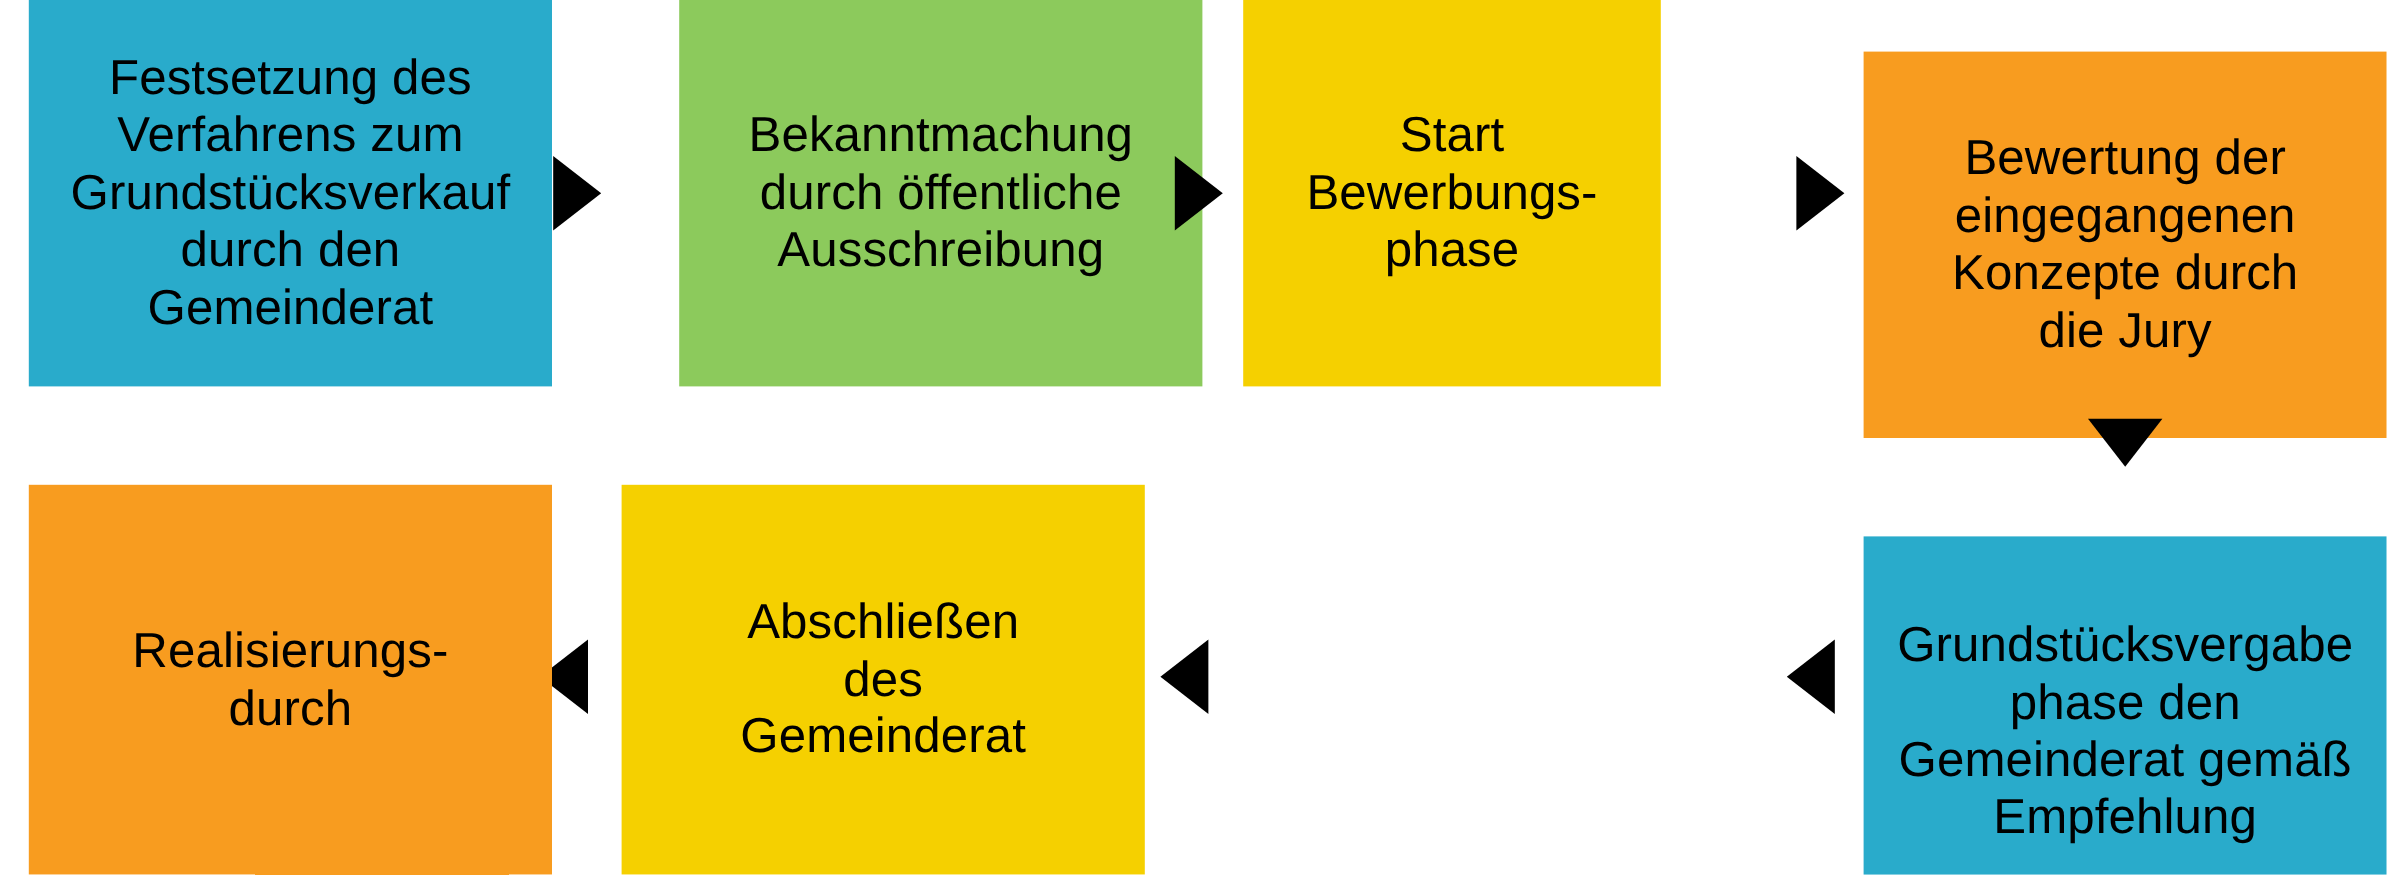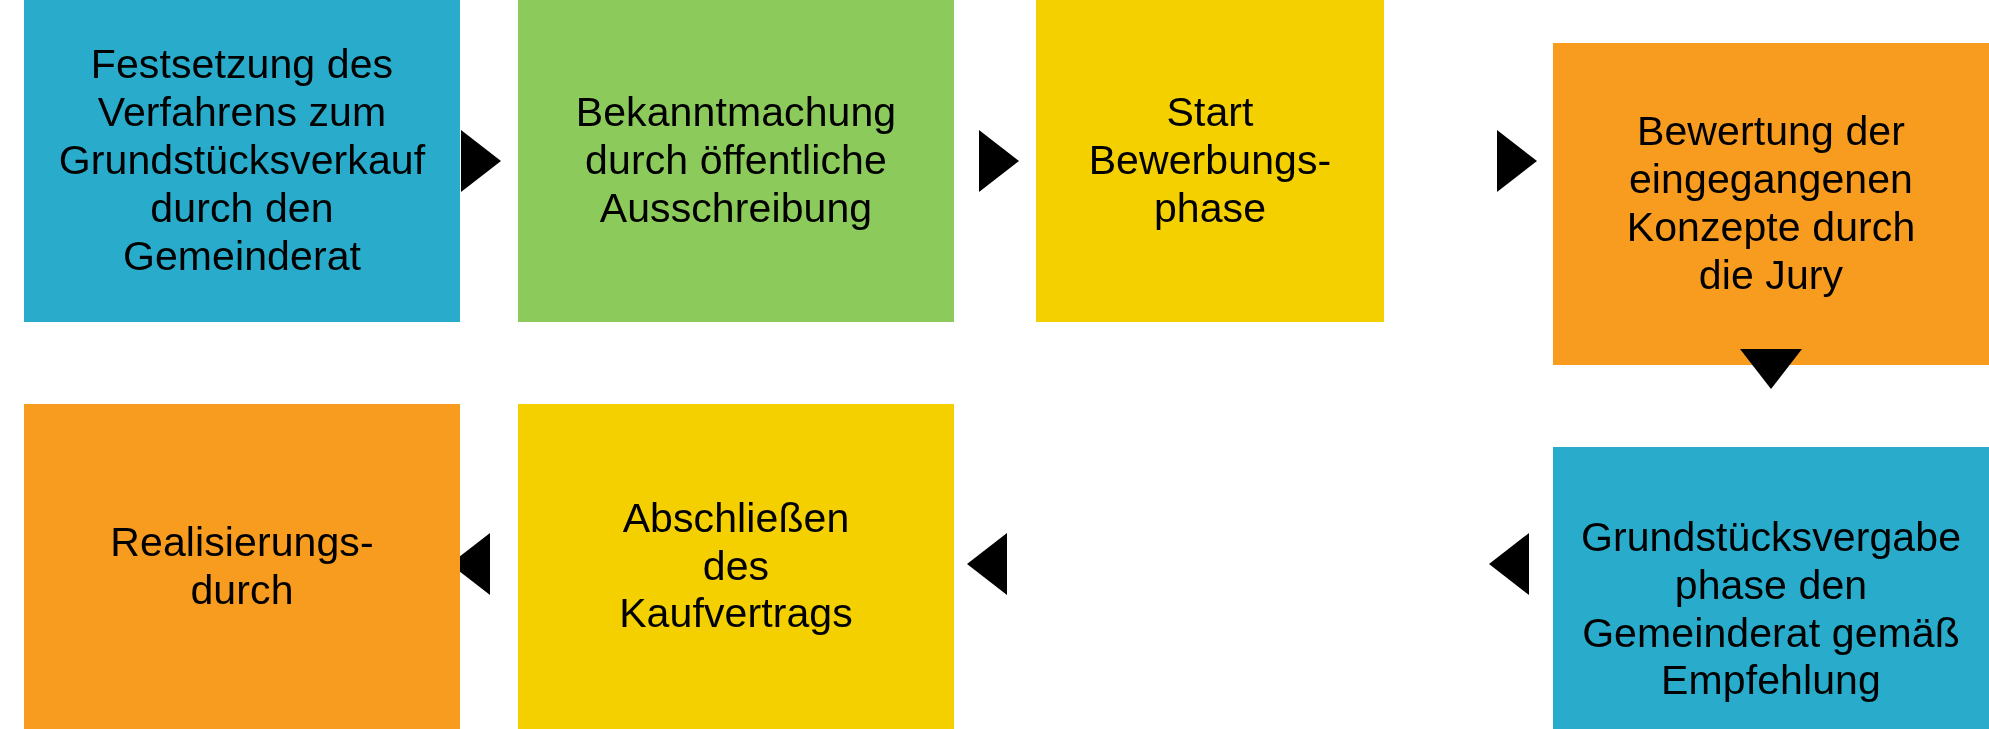--- a/index.html
+++ b/index.html
@@ -35,21 +35,21 @@
   .row-top  { top: 0px;   height: 322px; }
   .row-bot  { top: 404px; height: 325px; }
 
   .col-1 { left: 0px;    width: 436px; margin-left: 24px; }
   .col-2 { left: 518px;  width: 436px; }
   .col-3 { left: 1036px; width: 348px; }
   .col-4 { left: 1553px; width: 436px; margin-top: 43px; }
 
   
   .c-blue   { background: #29abcb; }
-  .c-green  { background: #8cca5c; }
+  .c-green  { background: #8cca5c; margin-left: 48px; }
   .c-yellow { background: #f5d000; }
   .c-orange { background: #f89c1f; }
 
   
   .arrow {
     position: absolute;
     width: 0;
     height: 0;
   }
   .arrow-right {
@@ -112,20 +112,20 @@
 Gemeinderat gemäß
 Empfehlung</div>
 
   <div class="arrow arrow-left ar-b3"></div>
 
 
   <div class="arrow arrow-left ar-b2"></div>
 
   <div class="flow-box row-bot col-2 c-yellow">Abschließen
 des
-Kaufvertrags</div>
+Gemeinderat</div>
 
   <div class="arrow arrow-left ar-b1"></div>
 
   <div class="flow-box row-bot col-1 c-orange">Realisierungs-
 durch</div>
 
 </div>
 
 </body></html>

